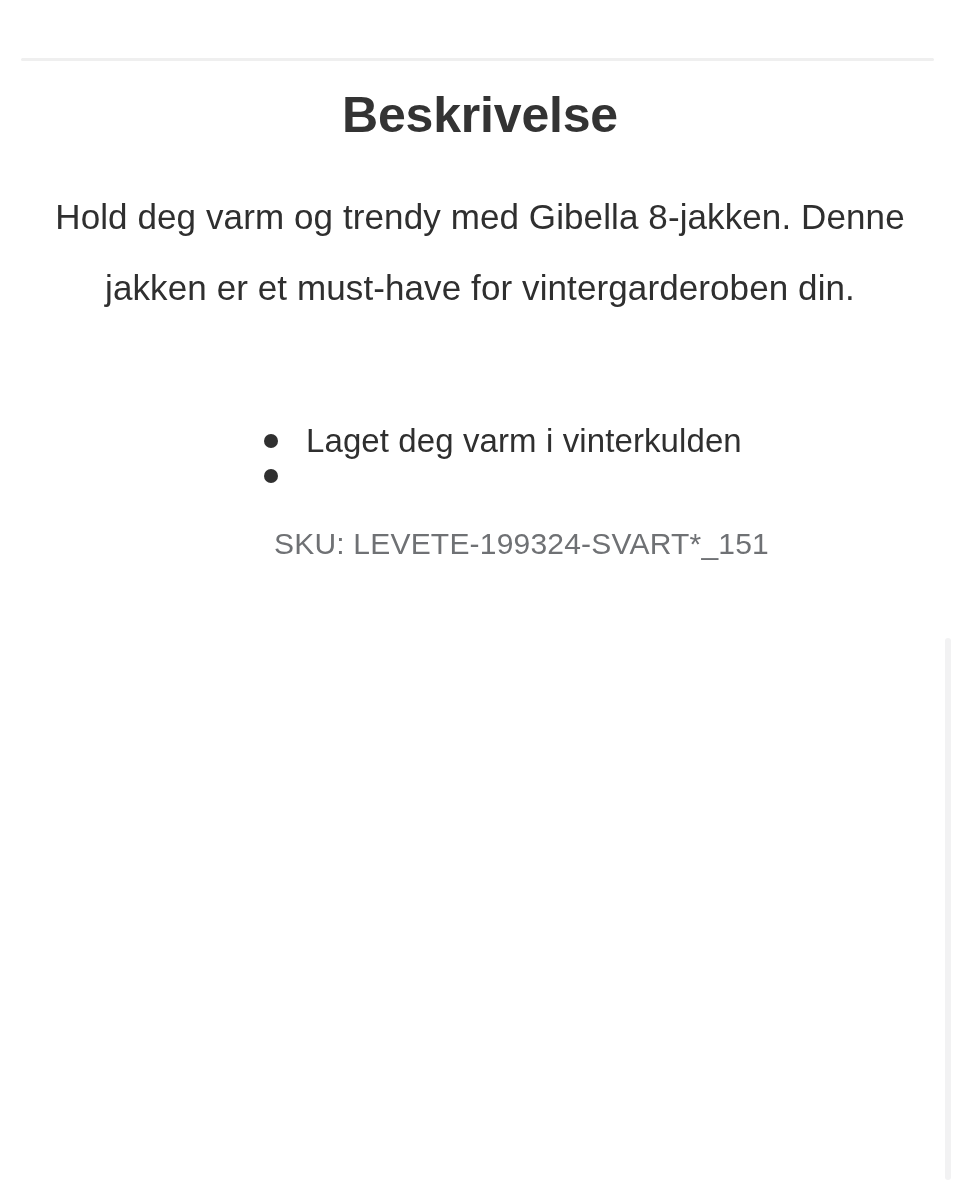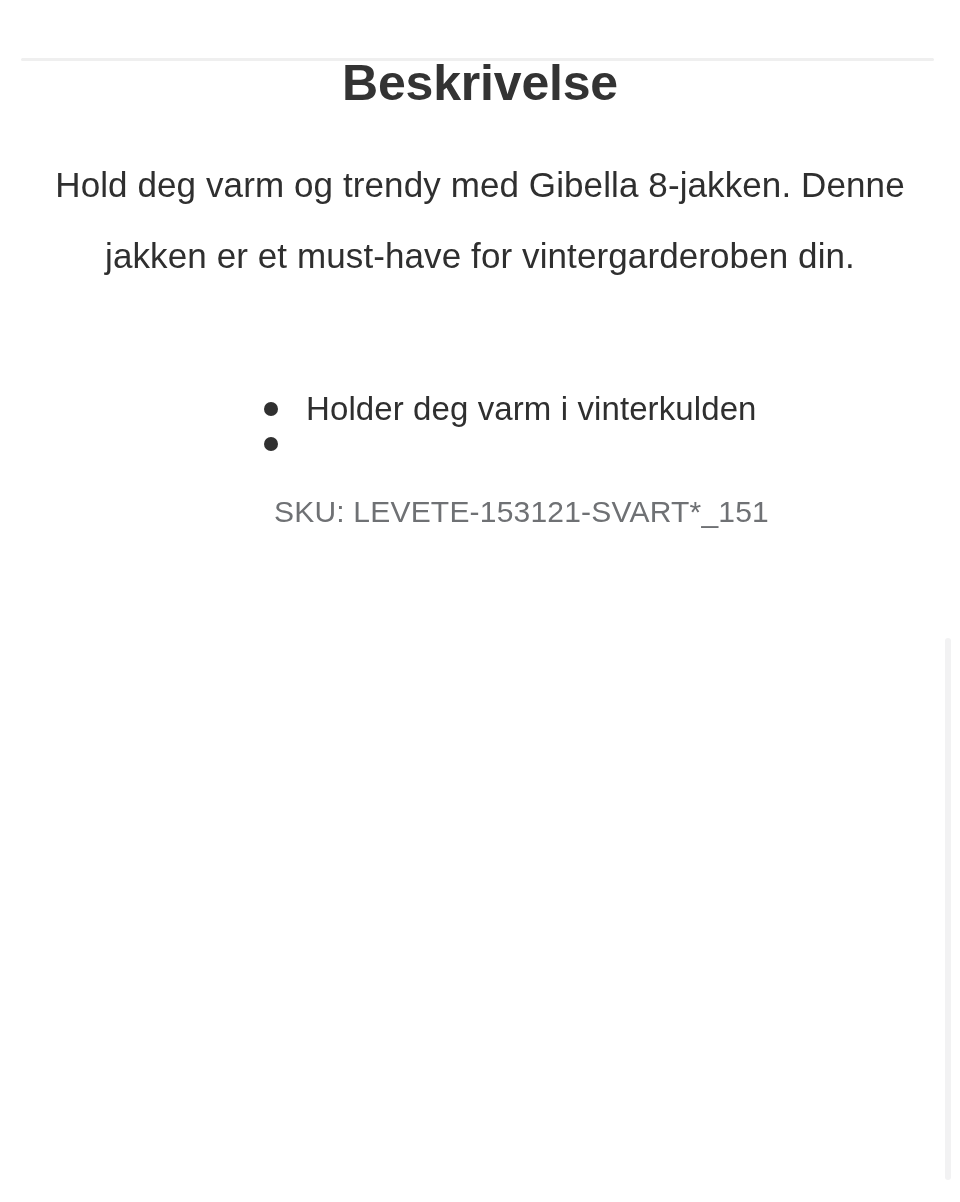--- a/index.html
+++ b/index.html
@@ -39,21 +39,21 @@
     position: absolute;
     left: 0;
     top: 0;
     width: 960px;
     padding: 0 22px;
     box-sizing: border-box;
   }
 
   .section-title {
     margin: 0;
-    padding-top: 56px;
+    padding-top: 88px;
     text-align: center;
     font-size: 50px;
     line-height: 1.1;
     font-weight: 700;
     color: #333333;
     letter-spacing: -0.2px;
   }
 
   .body-copy {
     margin: 0;
@@ -131,26 +131,26 @@
   <div class="content">
 
     <h2 class="section-title">Beskrivelse</h2>
 
     <p class="body-copy para-1">Hold deg varm og trendy med Gibella 8-jakken. Denne jakken er et must-have for vintergarderoben din.</p>
 
 
     <ul class="feature-list">
       <li>
         <span class="bullet"></span>
-        <span>Holder deg varm i vinterkulden</span>
+        <span>Laget deg varm i vinterkulden</span>
       </li>
       <li>
         <span class="bullet"></span>
       </li>
     </ul>
 
-    <p class="sku">SKU: LEVETE-153121-SVART*_151</p>
+    <p class="sku">SKU: LEVETE-199324-SVART*_151</p>
 
   </div>
 
   <div class="scrollbar-track"></div>
 
 </div>
 
 </body></html>

